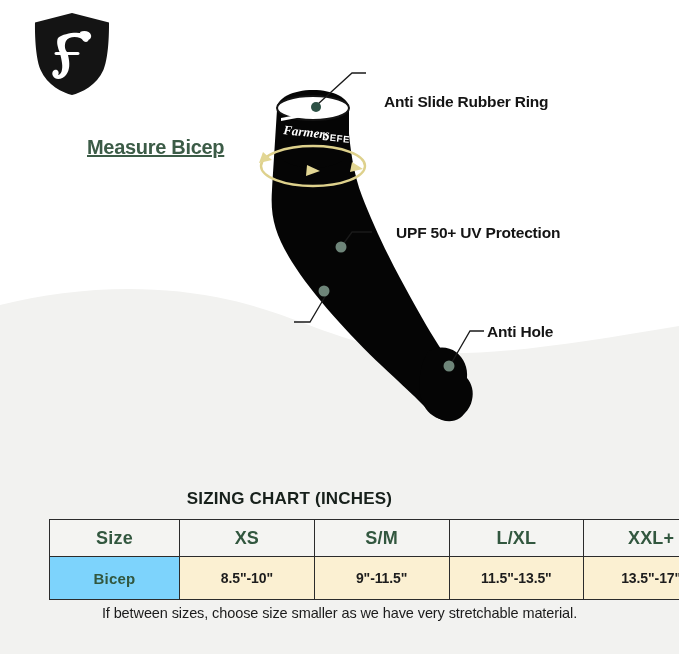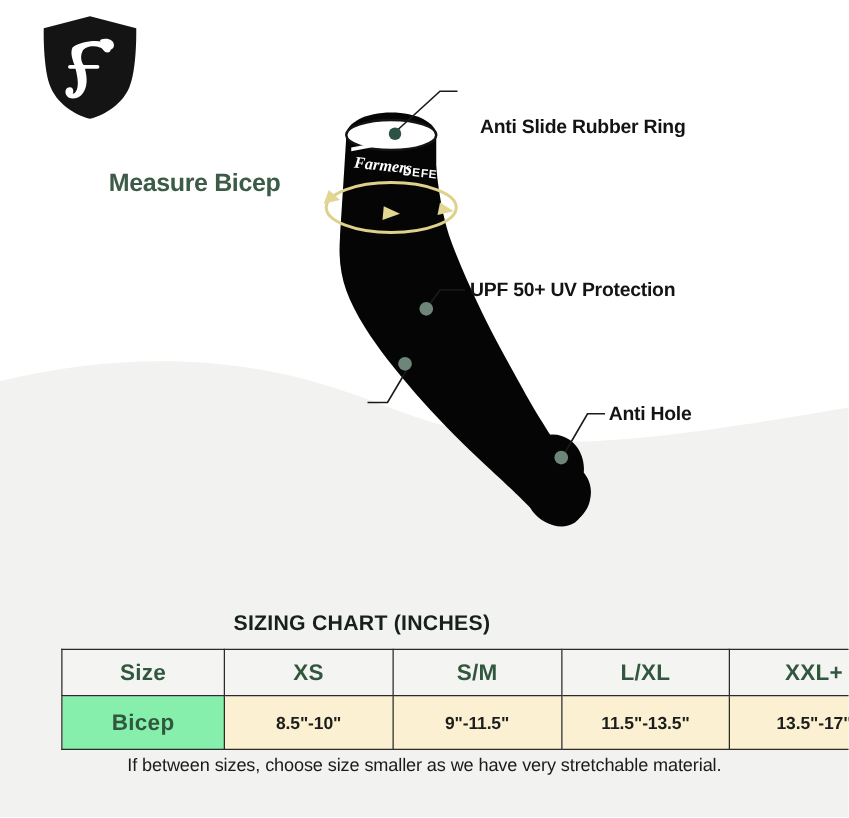--- a/index.html
+++ b/index.html
@@ -55,24 +55,24 @@
   .callout-measure {
     position: absolute;
     font-weight: bold;
     font-size: 20px;
     letter-spacing: -0.3px;
     color: #3c5c47;
     white-space: nowrap;
   }
 
   .c-anti   { left: 384px; top: 66px; margin-top: 27px; }
-  .c-upf    { left: 376px; top: 224px; }
+  .c-upf    { left: 396px; top: 224px; }
   .c-thumb  { left: 487px; top: 323px; }
   .c-scratch{ left: 139px; top: 314px; }
-  .c-measure{ left: 87px; top: 136px; }
+  .c-measure{ left: 87px; top: 136px; text-decoration: underline; }
 
   
   .leaders {
     position: absolute;
     left: 0; top: 0;
     width: 679px; height: 654px;
     pointer-events: none;
   }
 
   
@@ -109,23 +109,23 @@
   }
   .size-table tr.data td {
     height: 43px;
     background: #fbf0d2;
     color: #1d1d1d;
     font-weight: bold;
     font-size: 14px;
     letter-spacing: -0.1px;
   }
   .size-table tr.data td.rowlabel {
-    background: #86efac;
+    background: #7dd3fc;
     color: #32573f;
-    font-size: 18px;
+    font-size: 15px;
     letter-spacing: 0.2px;
   }
   .col-label { width: 130px; }
 
   .chart-note {
     position: absolute;
     left: 0; top: 605px;
     width: 679px;
     text-align: center;
     font-size: 14.5px;

